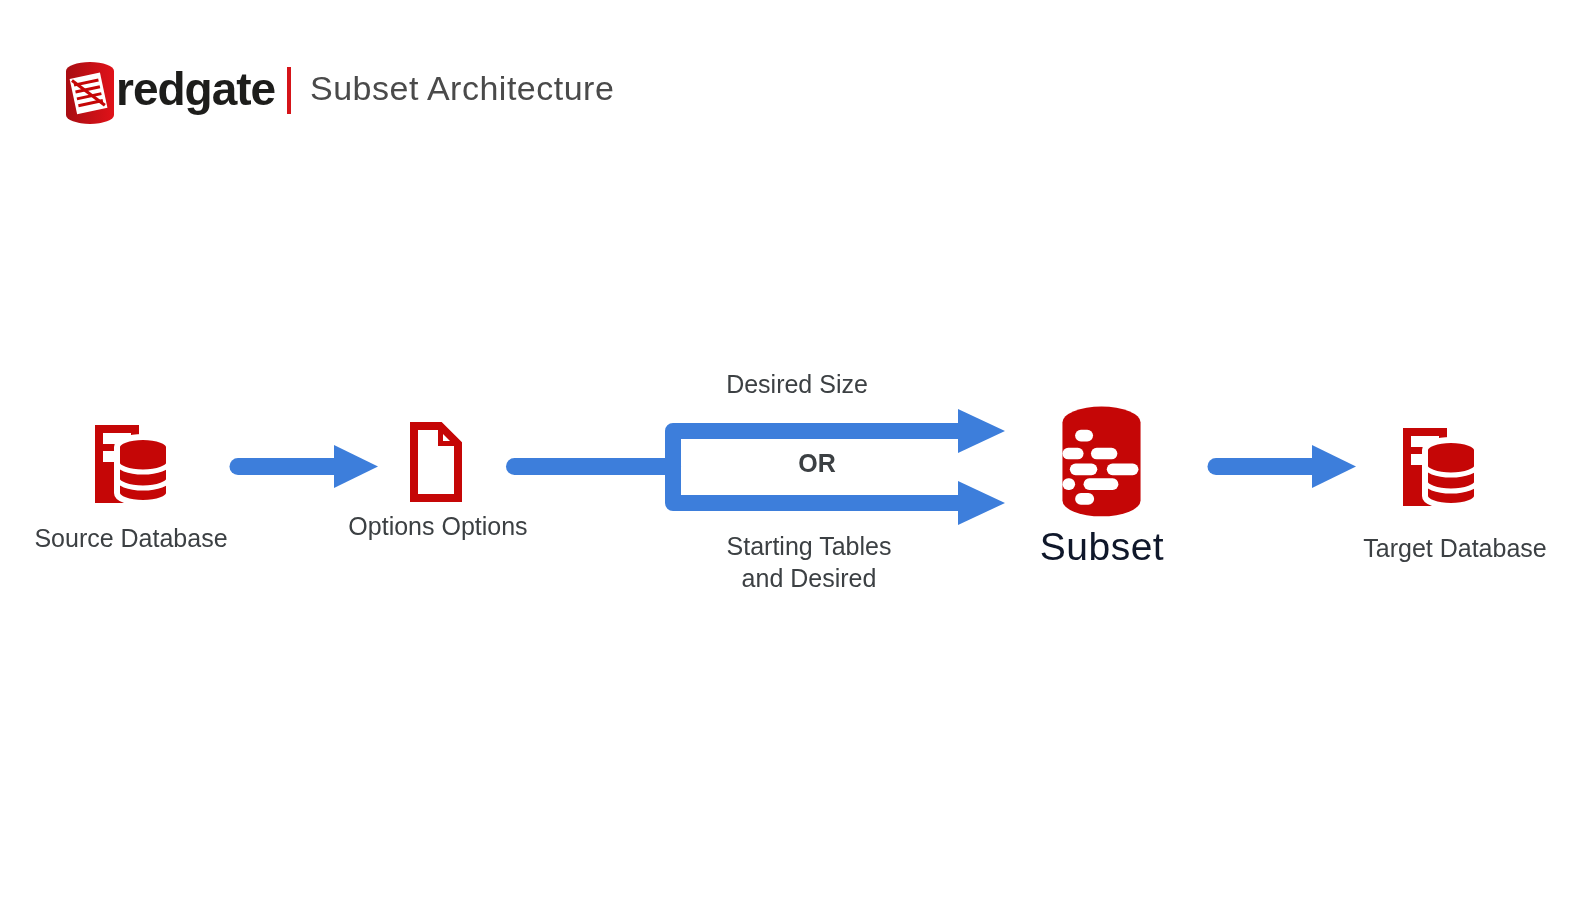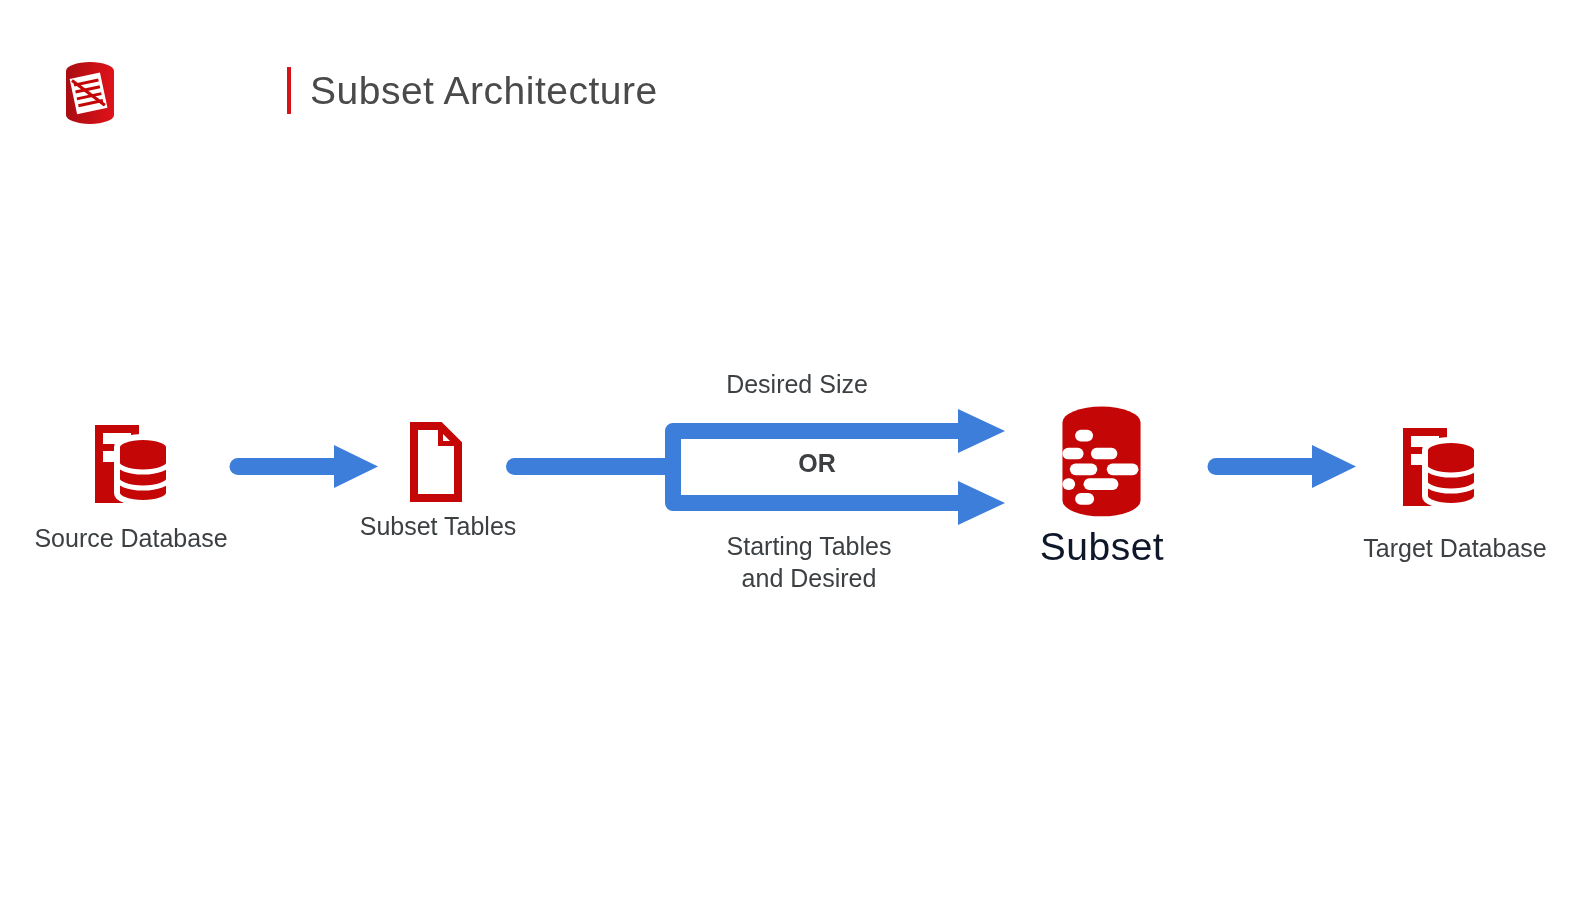--- a/index.html
+++ b/index.html
@@ -12,21 +12,21 @@
   }
   html,body{margin:0;padding:0;background:#fff;}
   #canvas{
     position:relative;width:1593px;height:897px;background:#ffffff;overflow:hidden;
     font-family:"Liberation Sans", sans-serif;
   }
   .abs{position:absolute;}
   
   .brand-name{left:116px;top:62px;font-size:46px;font-weight:700;color:var(--brand-black);letter-spacing:-1px;}
   .separator{left:287px;top:67px;width:4px;height:47px;background:var(--bright-red);}
-  .page-title{left:310px;top:69px;font-size:39px;font-weight:400;color:var(--title-gray);letter-spacing:.5px;}
+  .page-title{left:310px;top:69px;font-size:34px;font-weight:400;color:var(--title-gray);letter-spacing:.5px;}
   
   .node-label{font-size:25px;color:var(--label-gray);text-align:center;line-height:32px;}
   .or-label{font-weight:700;}
   .subset-label{font-size:39px;color:#0f172a;letter-spacing:.5px;}
   
   .connector{left:506px;top:458px;width:175px;height:17px;border-radius:9px;background:var(--blue);}
   
   .red-fill{fill:var(--red);}
   .blue-fill{fill:var(--blue);}
   .blue-stroke{stroke:var(--blue);}
@@ -51,20 +51,21 @@
       <rect x="7" y="13" width="31" height="36" fill="#fff"></rect>
       <g stroke="#c50606" stroke-width="3">
         <line x1="10" y1="20" x2="35" y2="20"></line>
         <line x1="10" y1="27" x2="35" y2="27"></line>
         <line x1="10" y1="34" x2="35" y2="34"></line>
         <line x1="10" y1="41" x2="35" y2="41"></line>
       </g>
       <line x1="9" y1="15" x2="36" y2="46" stroke="#c50606" stroke-width="3"></line>
     </g>
   </svg>
+  <div class="abs brand-name">redgate</div>
   <div class="abs separator"></div>
   <div class="abs page-title">Subset Architecture</div>
 
   <svg class="abs" style="left:95px;top:425px;" width="74" height="78" viewBox="0 0 74 78">
     <g class="red-fill">
       <rect x="0" y="0" width="44" height="8"></rect>
       <rect x="0" y="0" width="8" height="78"></rect>
       <rect x="36" y="0" width="8" height="78"></rect>
       <rect x="0" y="19" width="44" height="7"></rect>
       <rect x="0" y="37" width="44" height="41"></rect>
@@ -80,21 +81,21 @@
   <svg class="abs" style="left:228px;top:444px;" width="152" height="45" viewBox="0 0 152 45">
     <line x1="10" y1="22.5" x2="110" y2="22.5" class="blue-stroke" stroke-width="17" stroke-linecap="round"></line>
     <polygon points="106,1 150,22.5 106,44" class="blue-fill"></polygon>
   </svg>
 
   <svg class="abs" style="left:410px;top:422px;" width="52" height="80" viewBox="0 0 52 80">
     <path d="M4,4 H30 L48,22 V76 H4 Z" fill="#fff" class="red-stroke" stroke-width="8" stroke-linejoin="miter"></path>
     <path d="M28,3 L49,24 L28,24 Z" class="red-fill"></path>
     <path d="M33,12 L40,19 L33,19 Z" class="white-fill"></path>
   </svg>
-  <div class="abs node-label" style="left:328px;top:510px;width:220px;">Subset Tables</div>
+  <div class="abs node-label" style="left:328px;top:510px;width:220px;">Options Options</div>
 
   <div class="abs connector"></div>
 
   <svg class="abs" style="left:651px;top:402px;" width="360" height="130" viewBox="0 0 360 130">
     <path d="M307,29 H22 V101 H307" fill="none" class="blue-stroke" stroke-width="16" stroke-linejoin="round"></path>
     <polygon points="307,7 354,29 307,51" class="blue-fill"></polygon>
     <polygon points="307,79 354,101 307,123" class="blue-fill"></polygon>
   </svg>
 
   <div class="abs node-label" style="left:647px;top:368px;width:300px;">Desired Size</div>

